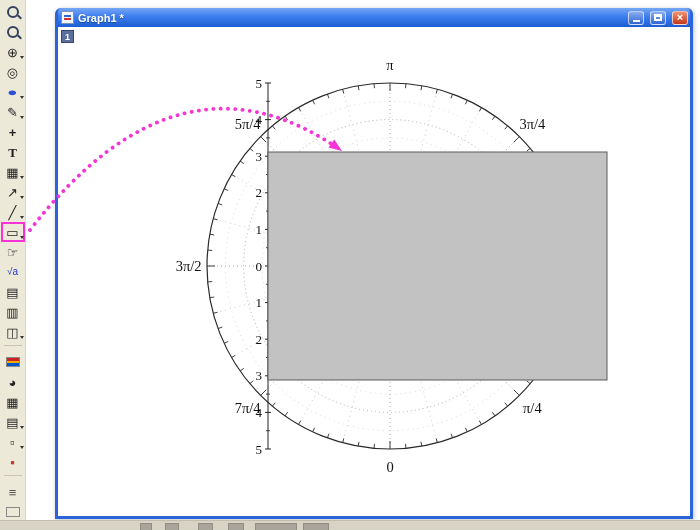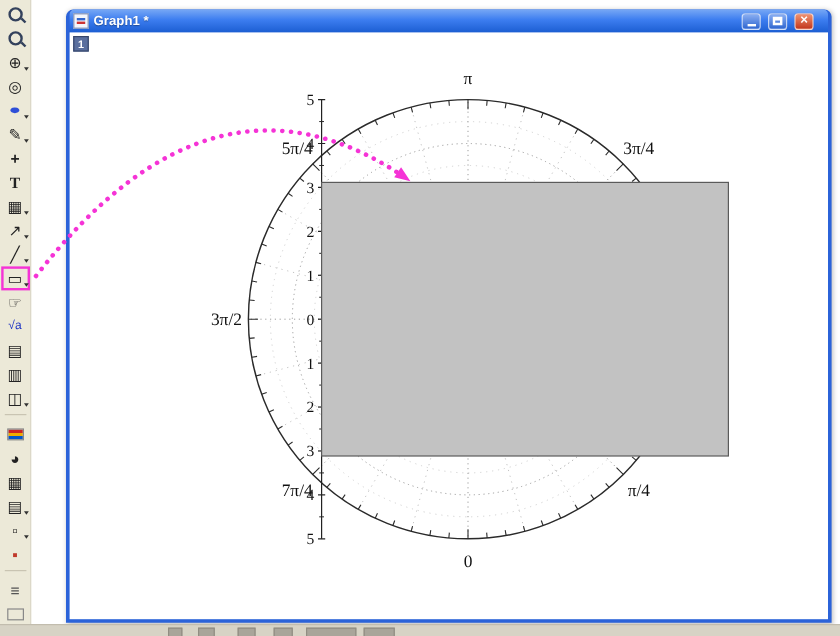--- a/index.html
+++ b/index.html
@@ -40,21 +40,21 @@
   .sep{flex:0 0 6px;width:18px;border-top:1px solid #c9c4b2;margin-top:3px;}
 
   
   #graph-window{
     position:absolute;left:55px;top:8px;width:638px;height:511px;
     background:#2b63d9;border-radius:6px 6px 0 0;
     box-shadow:1px 1px 4px rgba(0,0,0,.25);
     box-sizing:border-box;padding:0 3px 3px 3px;
   }
   #titlebar{
-    height:19px;display:flex;align-items:center;gap:4px;padding:0 12px 0 3px;
+    height:19px;display:flex;align-items:center;gap:4px;padding:0 2px 0 3px;
     background:linear-gradient(180deg,#76a7f5 0%,#3c7df0 45%,#1c5ed2 100%);
     border-radius:4px 4px 0 0;color:#fff;font-size:11px;font-weight:bold;
   }
   #title-icon{width:13px;height:13px;background:#f4f6fb;border:1px solid #7d90b8;box-sizing:border-box;position:relative;flex:0 0 13px;}
   #title-icon::before{content:"";position:absolute;left:2px;right:2px;bottom:3px;height:2px;background:#c33;}
   #title-icon::after{content:"";position:absolute;left:2px;right:2px;bottom:6px;height:2px;background:#36c;}
   #title-text{flex:1 1 auto;white-space:nowrap;overflow:hidden;text-shadow:0 1px 1px rgba(0,0,0,.35);}
   .wbtn{width:16px;height:14px;border-radius:3px;margin-left:2px;flex:0 0 16px;
     display:flex;align-items:center;justify-content:center;border:1px solid rgba(255,255,255,.65);box-sizing:border-box;}
   .wbtn.blue{background:linear-gradient(180deg,#89aef2,#2f66d0);}

